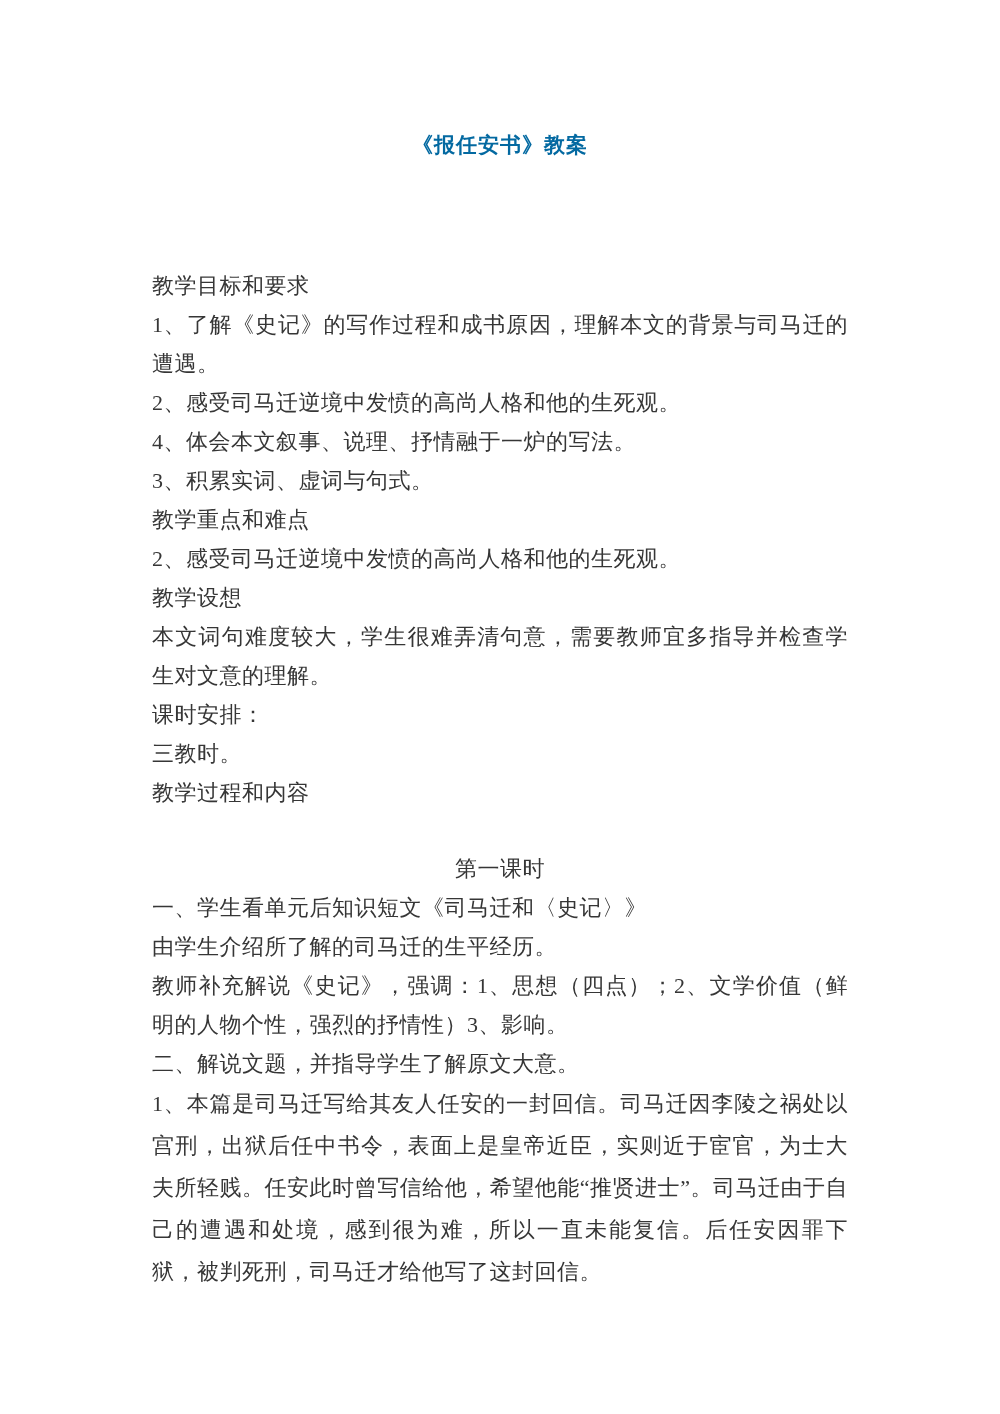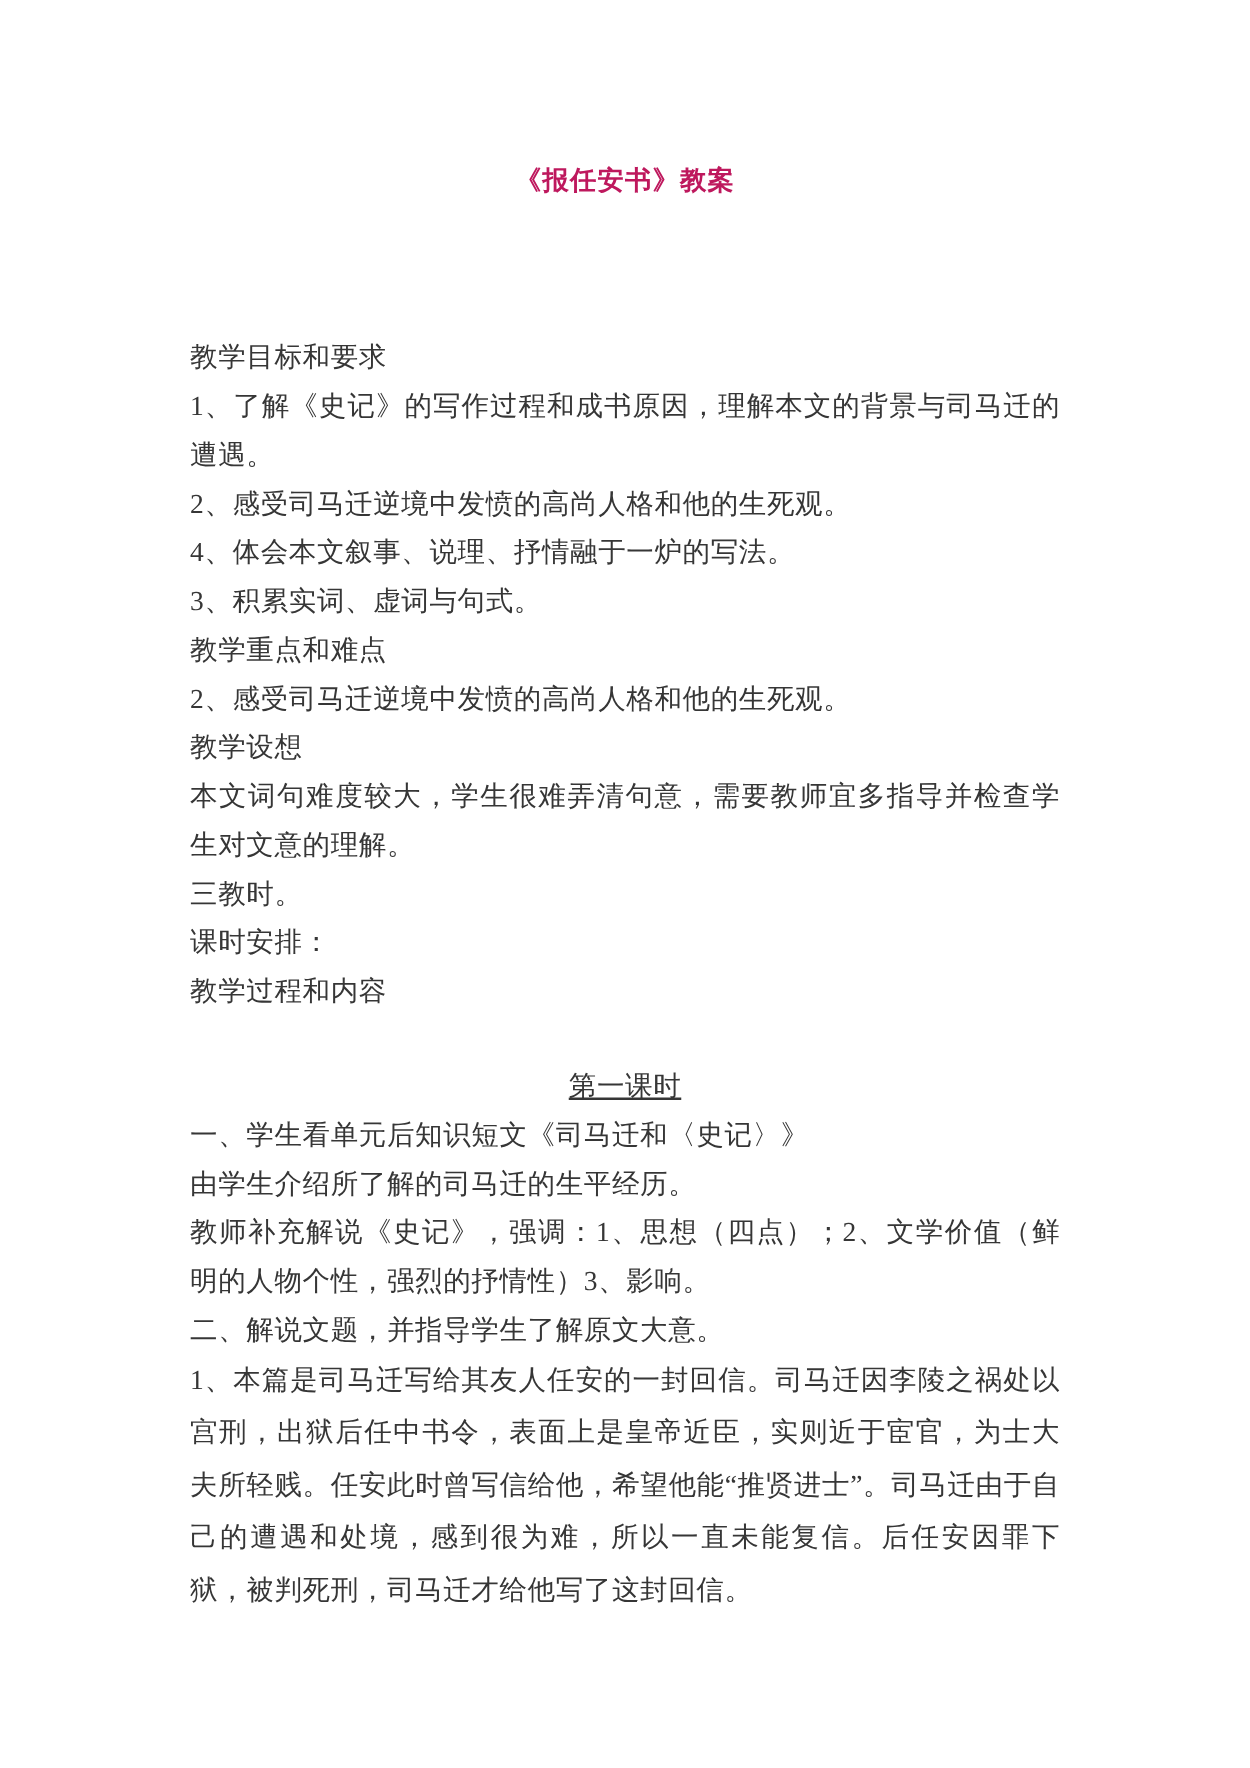--- a/index.html
+++ b/index.html
@@ -17,63 +17,62 @@
     color: #363636;
   }
   .doc-title {
     margin: 130px 152px 0 152px;
     font-family: "Liberation Sans", "DejaVu Sans", sans-serif;
     font-size: 21px;
     font-weight: 600;
     line-height: 30px;
     text-align: center;
     letter-spacing: 1px;
-    color: #be185d;
+    color: #0369a1;
   }
   .doc-body {
     margin: 0 152px;
   }
   .doc-body p {
     margin: 0;
     font-family: "Liberation Serif", "DejaVu Serif", serif;
     font-size: 22px;
     line-height: 39px;
     text-align: justify;
     letter-spacing: 0.5px;
     color: #363636;
   }
   p.first-after-title {
     margin-top: 106px;
   }
   p.section-center {
     text-align: center;
     margin-top: 37px;
-    text-decoration: underline;
   }
   p.long {
     line-height: 42px;
   }
 </style>
 </head>
 <body>
 
 <div class="page">
   <h1 class="doc-title">《报任安书》教案</h1>
   <div class="doc-body">
     <p class="first-after-title">教学目标和要求</p>
     <p>1、了解《史记》的写作过程和成书原因，理解本文的背景与司马迁的遭遇。</p>
     <p>2、感受司马迁逆境中发愤的高尚人格和他的生死观。</p>
     <p>4、体会本文叙事、说理、抒情融于一炉的写法。</p>
     <p>3、积累实词、虚词与句式。</p>
     <p>教学重点和难点</p>
     <p>2、感受司马迁逆境中发愤的高尚人格和他的生死观。</p>
     <p>教学设想</p>
     <p>本文词句难度较大，学生很难弄清句意，需要教师宜多指导并检查学生对文意的理解。</p>
+    <p>课时安排：</p>
     <p>三教时。</p>
-    <p>课时安排：</p>
     <p>教学过程和内容</p>
     <p class="section-center">第一课时</p>
     <p>一、学生看单元后知识短文《司马迁和〈史记〉》</p>
     <p>由学生介绍所了解的司马迁的生平经历。</p>
     <p>教师补充解说《史记》，强调：1、思想（四点）；2、文学价值（鲜明的人物个性，强烈的抒情性）3、影响。</p>
     <p>二、解说文题，并指导学生了解原文大意。</p>
     <p class="long">1、本篇是司马迁写给其友人任安的一封回信。司马迁因李陵之祸处以宫刑，出狱后任中书令，表面上是皇帝近臣，实则近于宦官，为士大夫所轻贱。任安此时曾写信给他，希望他能“推贤进士”。司马迁由于自己的遭遇和处境，感到很为难，所以一直未能复信。后任安因罪下狱，被判死刑，司马迁才给他写了这封回信。</p>
   </div>
 </div>
 

